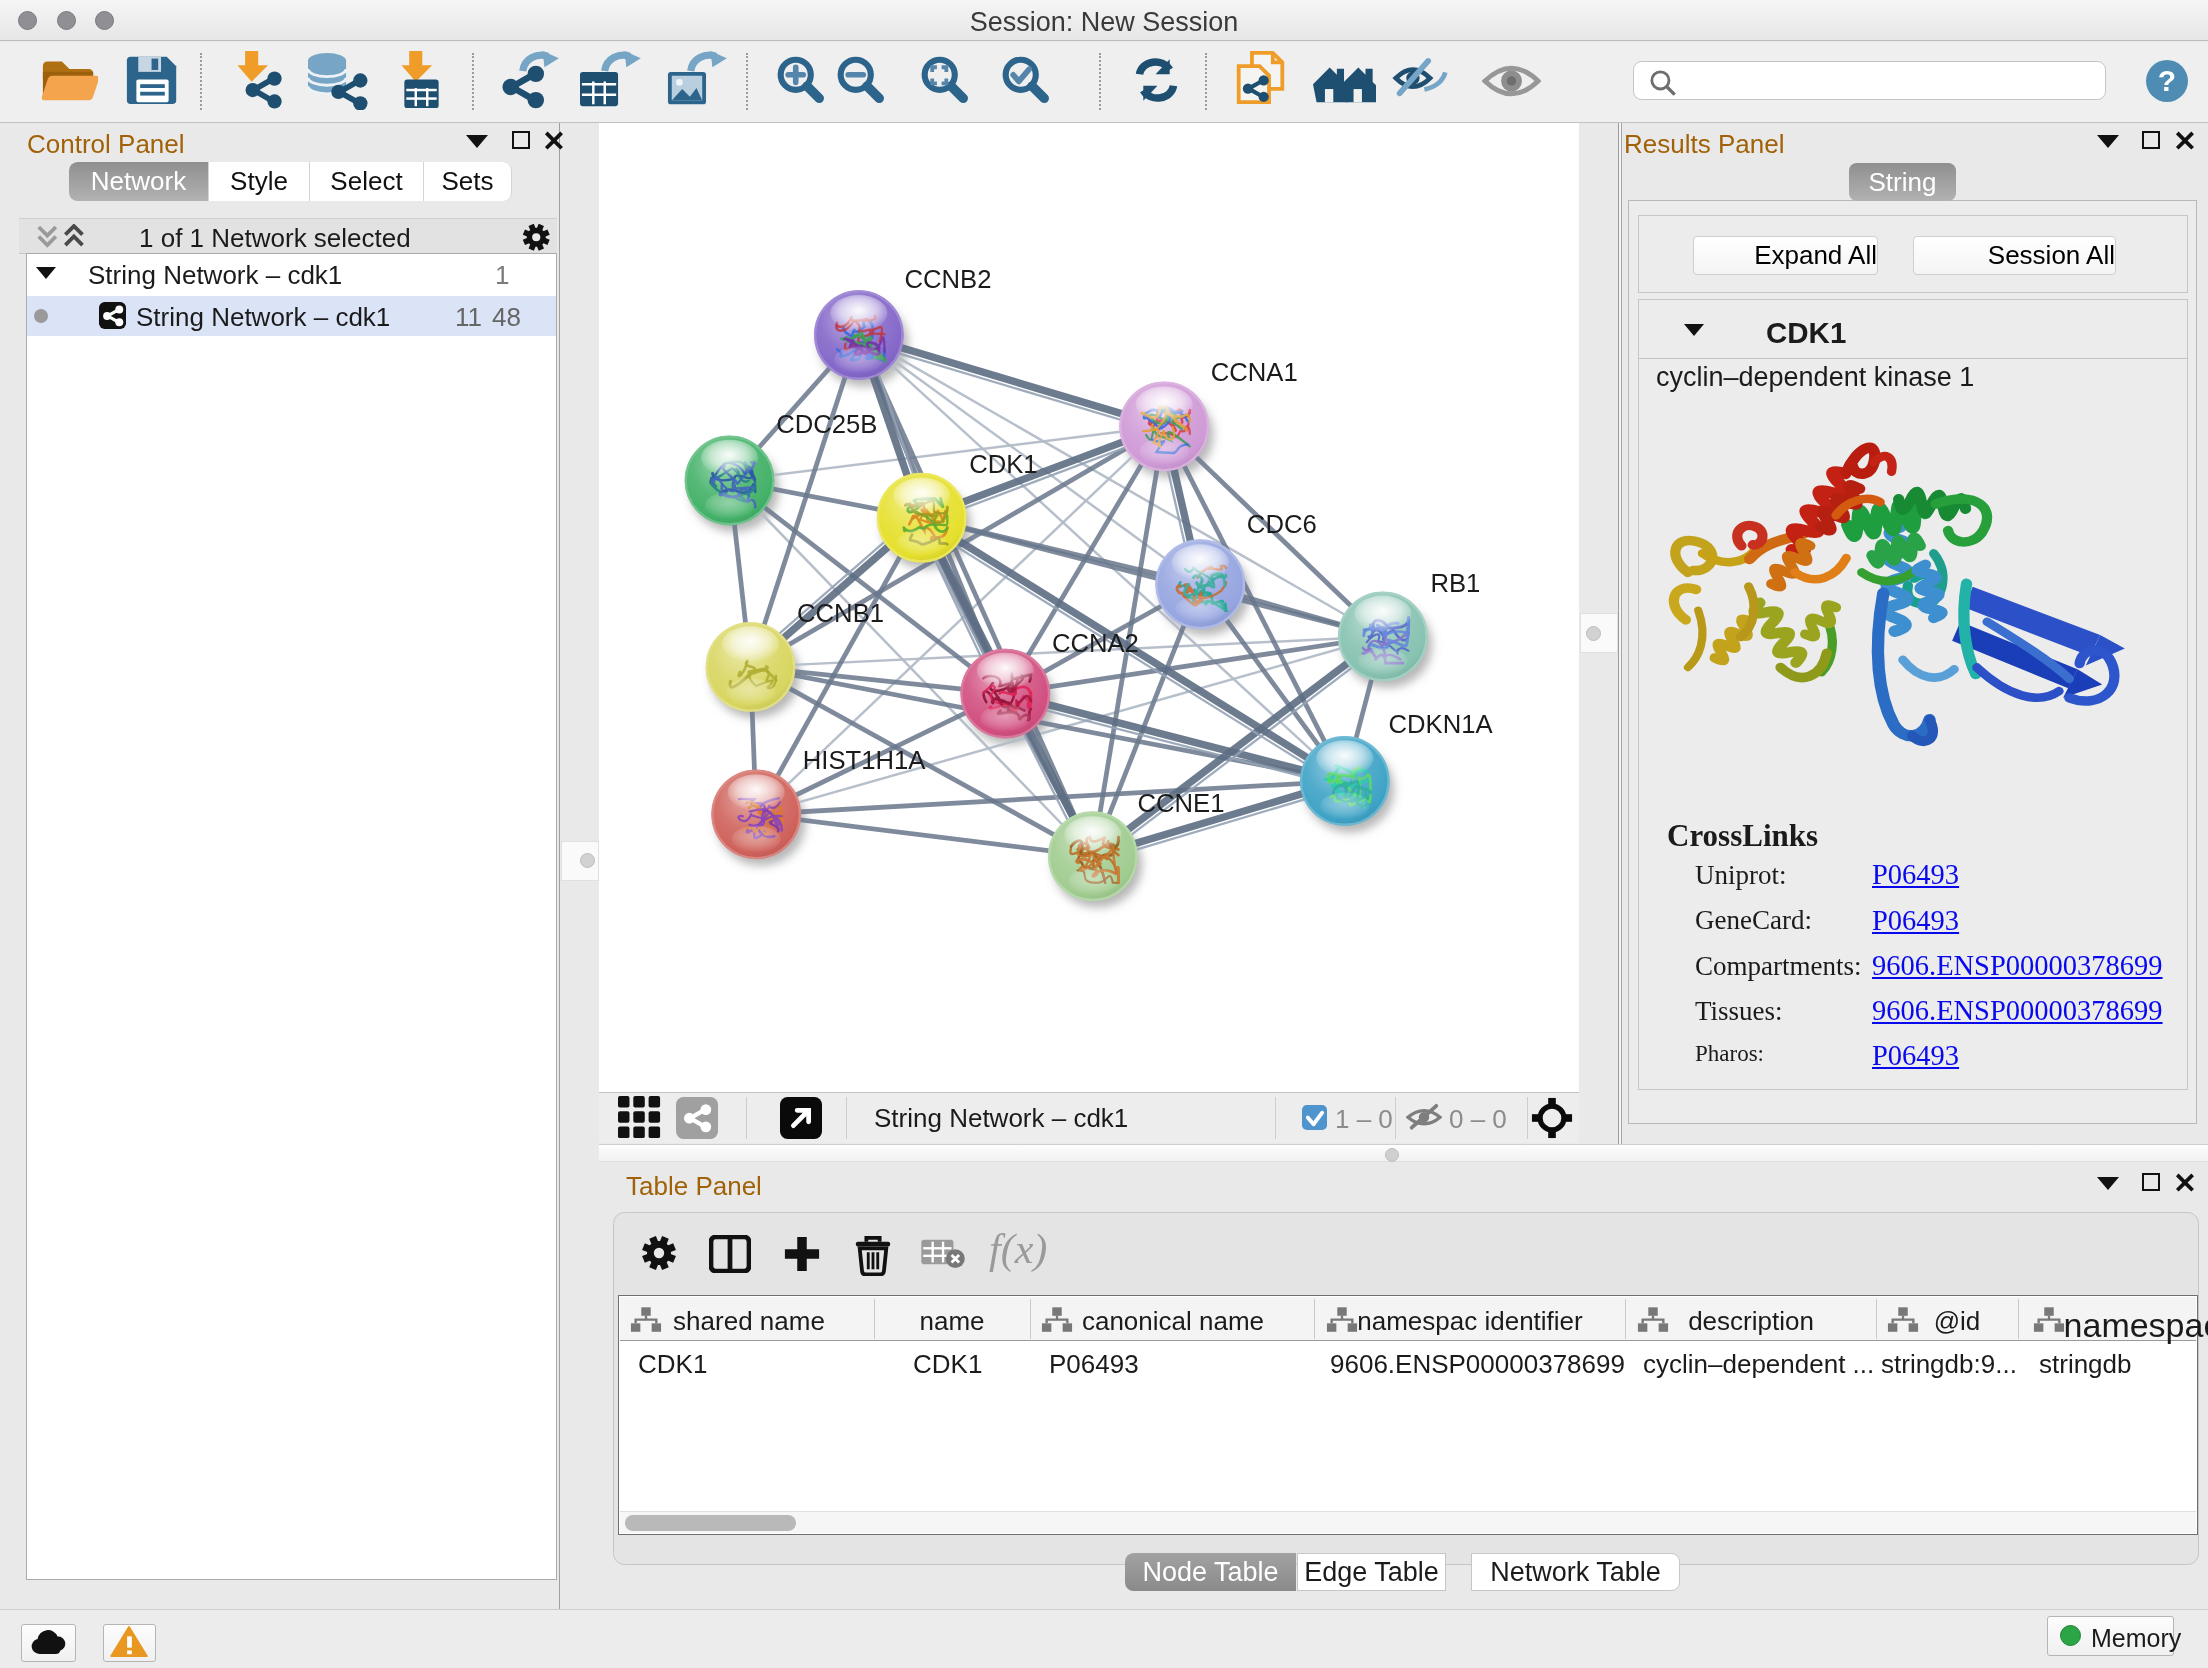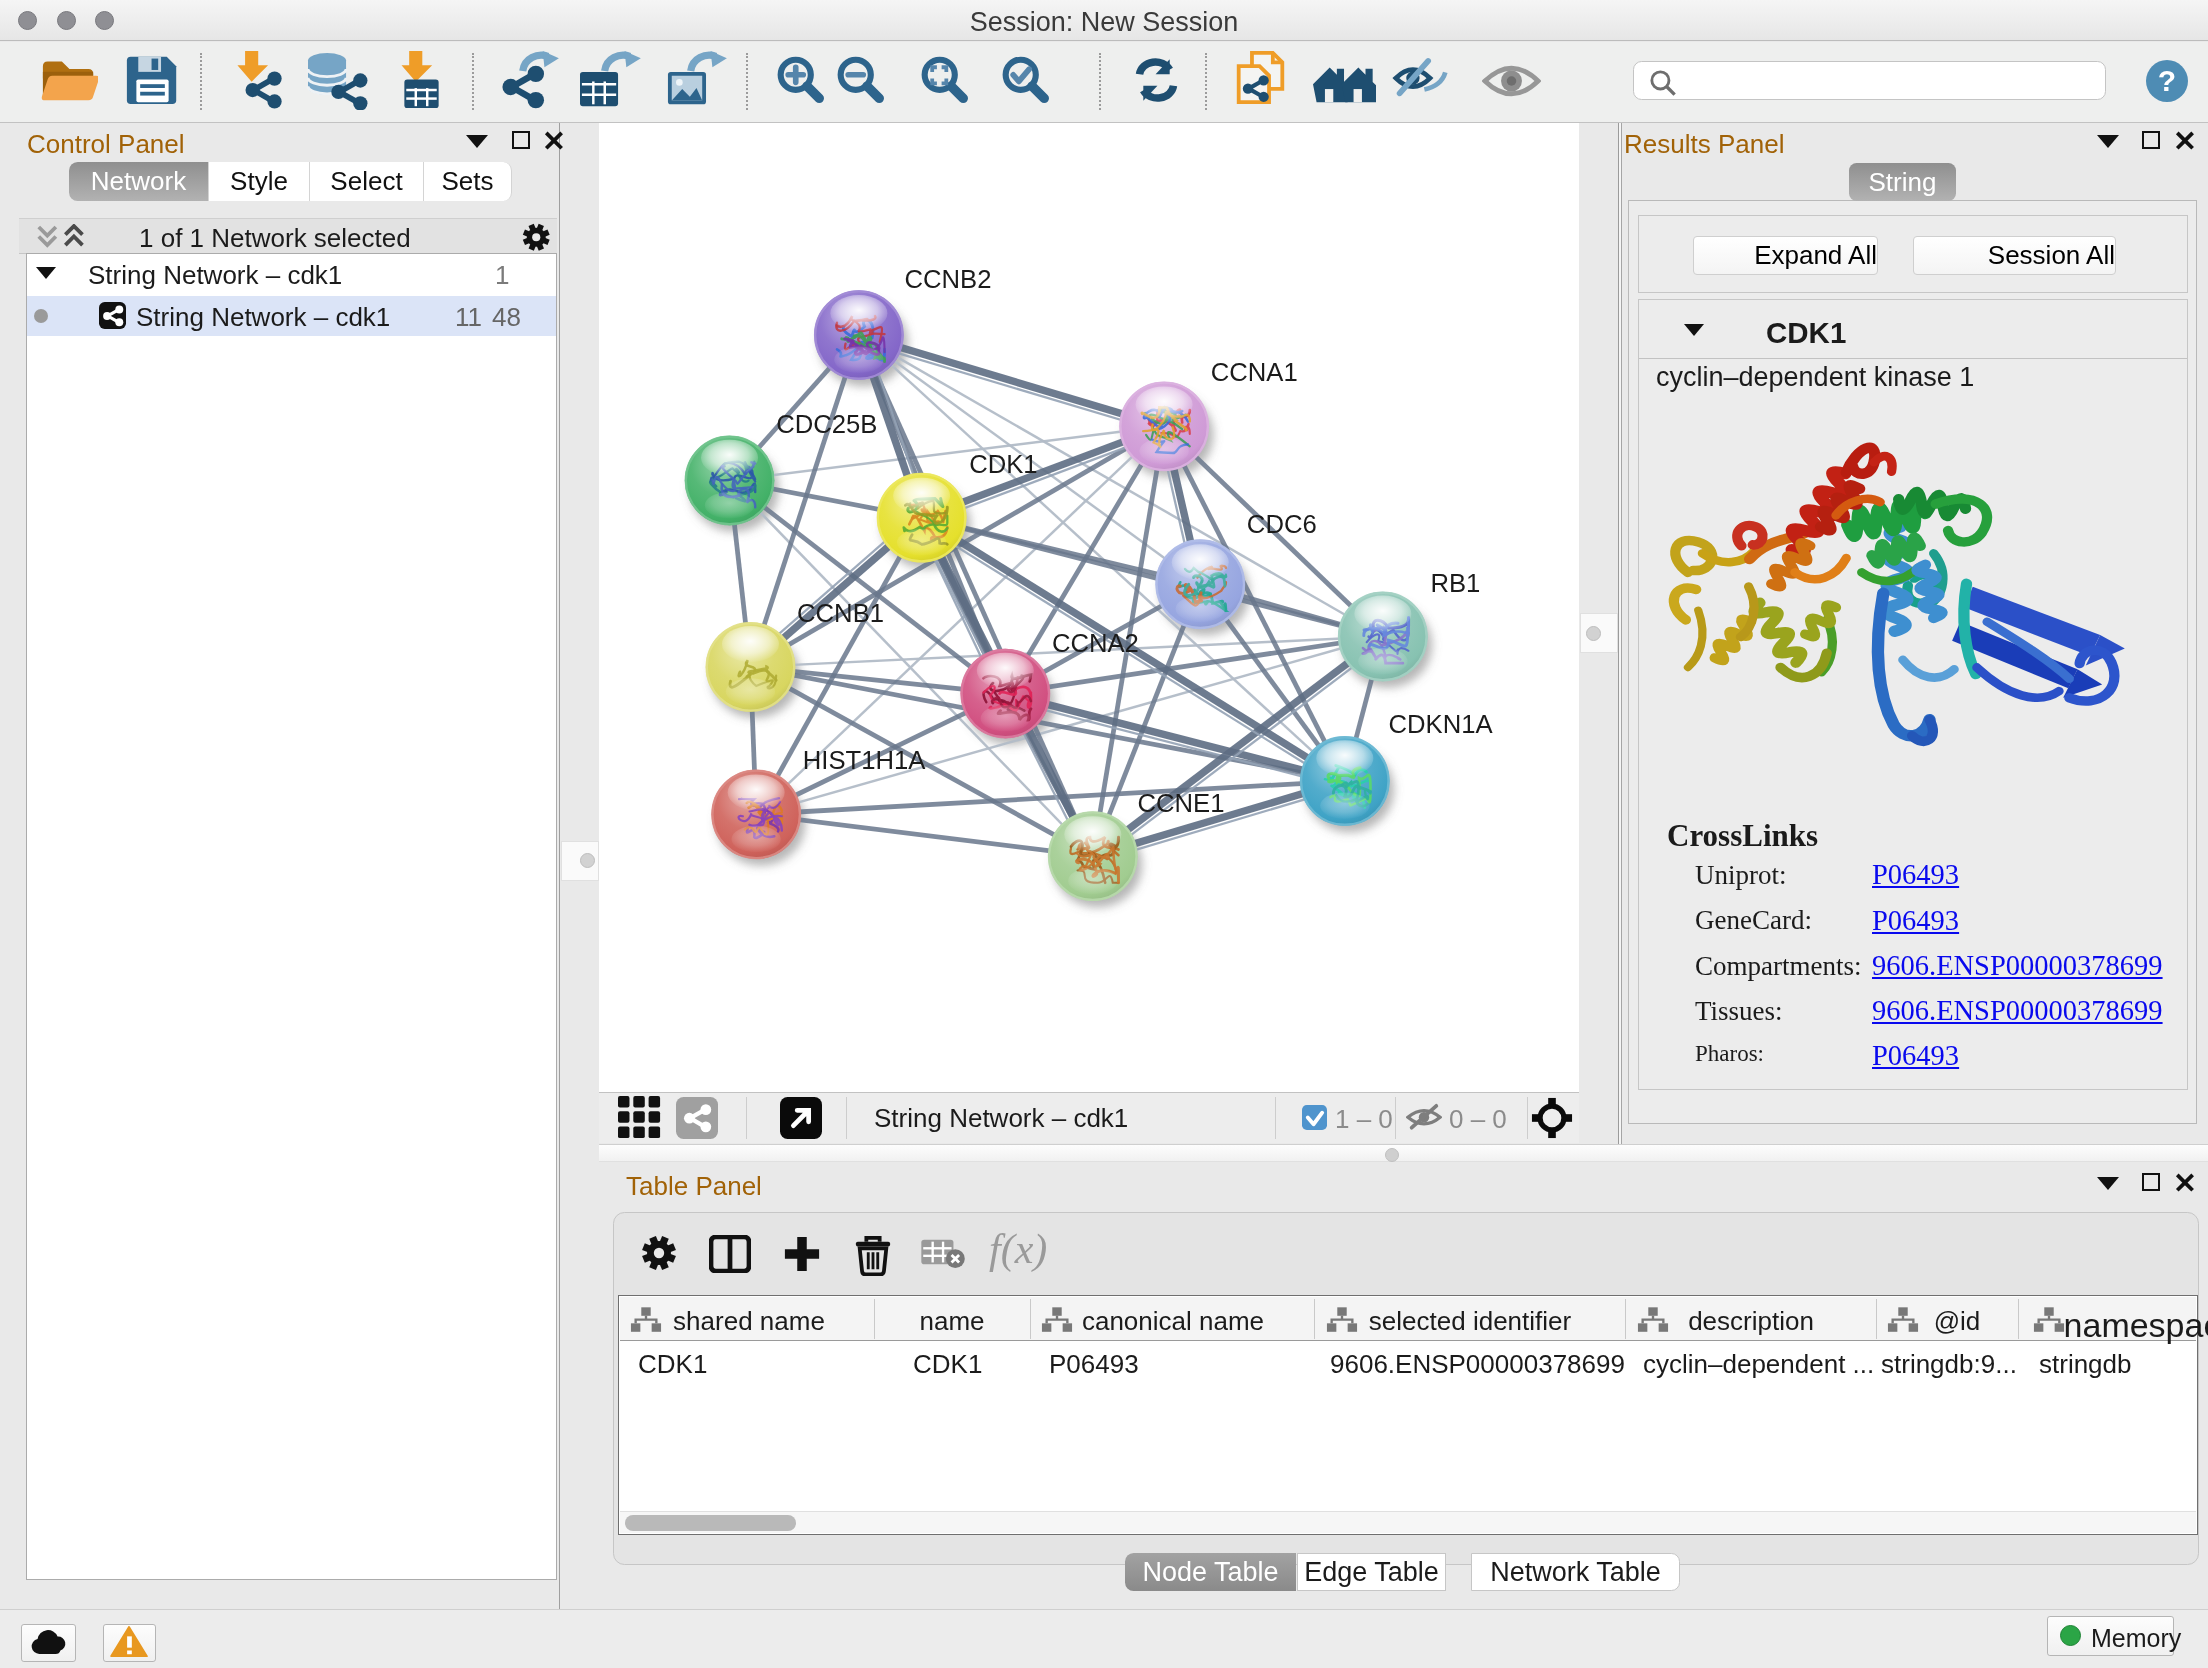--- a/index.html
+++ b/index.html
@@ -772,21 +772,21 @@
     </svg></div>
 <div class="abs" style="left:1173px;top:1306px;font-size:26px;transform:translateX(-50%)">canonical name</div>
 <div class="abs" style="left:1326px;top:1307px"><svg width="32" height="27" viewBox="0 0 34 28">
       <g transform="scale(1.00)">
         <rect x="12" y="0" width="10" height="9" fill="#787878"></rect>
         <rect x="1" y="17" width="10" height="9" fill="#787878"></rect>
         <rect x="23" y="17" width="10" height="9" fill="#787878"></rect>
         <path d="M17,9 v4 M6,17 v-4 h22 v4 M17,13 v0" stroke="#787878" stroke-width="2.5" fill="none"></path>
       </g>
     </svg></div>
-<div class="abs" style="left:1470px;top:1306px;font-size:26px;transform:translateX(-50%)">selected identifier</div>
+<div class="abs" style="left:1470px;top:1306px;font-size:26px;transform:translateX(-50%)">namespac identifier</div>
 <div class="abs" style="left:1637px;top:1307px"><svg width="32" height="27" viewBox="0 0 34 28">
       <g transform="scale(1.00)">
         <rect x="12" y="0" width="10" height="9" fill="#787878"></rect>
         <rect x="1" y="17" width="10" height="9" fill="#787878"></rect>
         <rect x="23" y="17" width="10" height="9" fill="#787878"></rect>
         <path d="M17,9 v4 M6,17 v-4 h22 v4 M17,13 v0" stroke="#787878" stroke-width="2.5" fill="none"></path>
       </g>
     </svg></div>
 <div class="abs" style="left:1751px;top:1306px;font-size:26px;transform:translateX(-50%)">description</div>
 <div class="abs" style="left:1887px;top:1307px"><svg width="32" height="27" viewBox="0 0 34 28">

